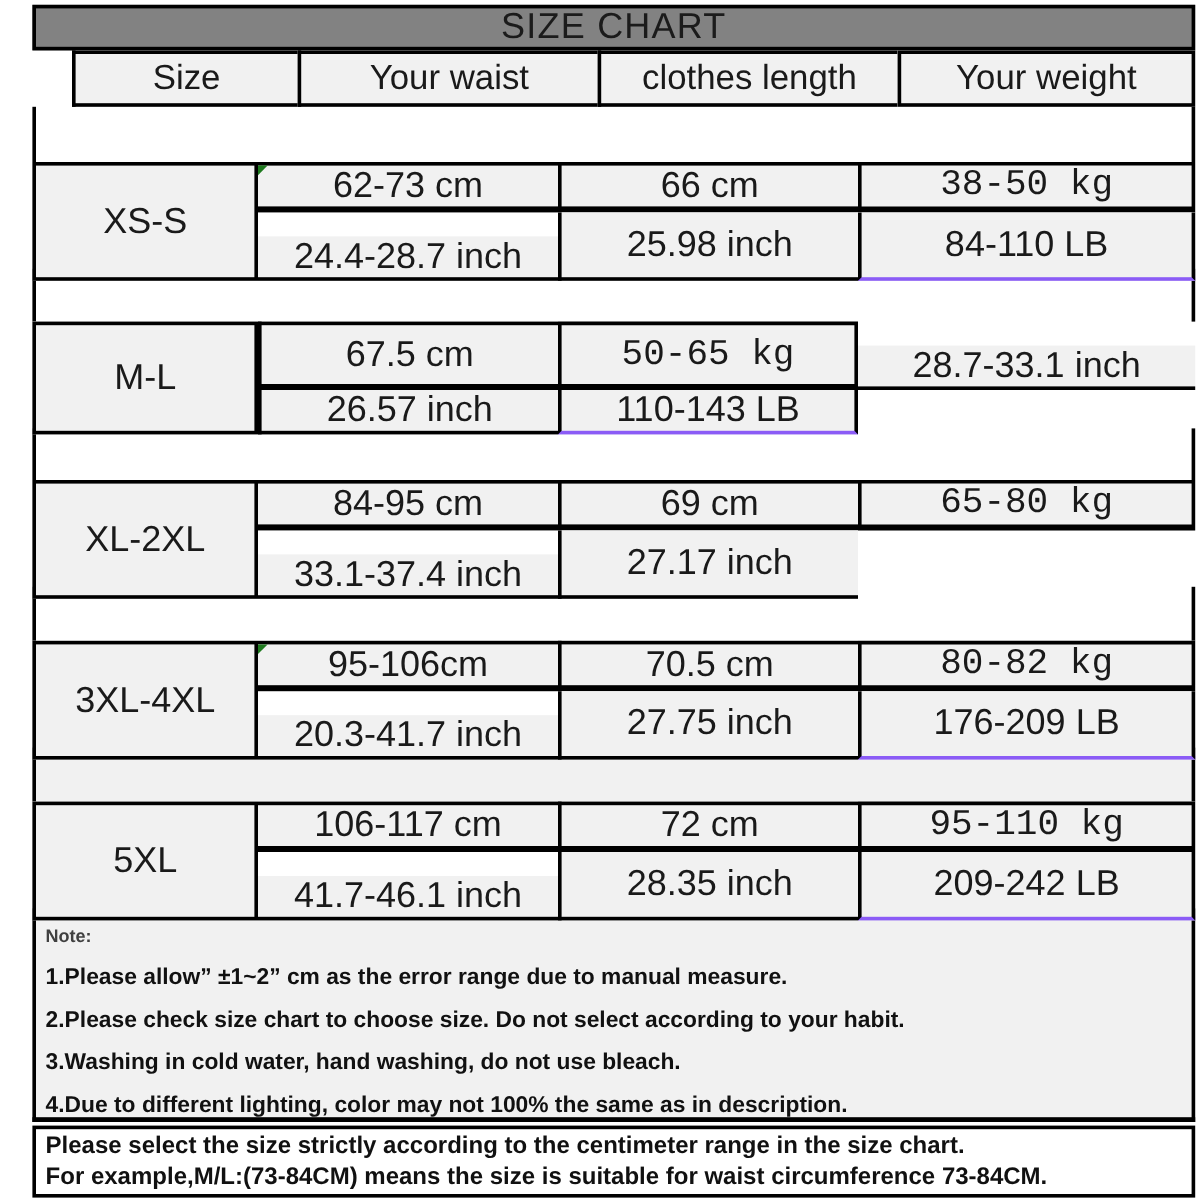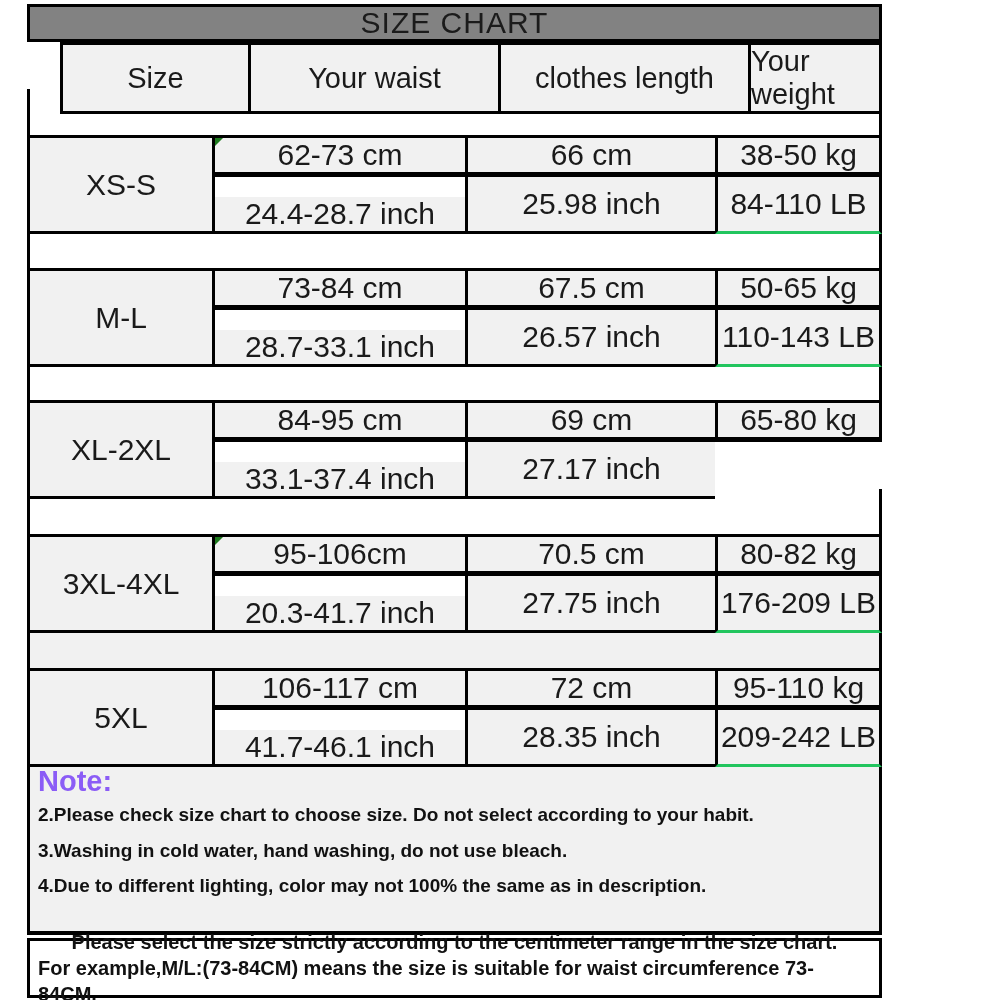--- a/index.html
+++ b/index.html
@@ -1,21 +1,21 @@
 <!DOCTYPE html>
 <html><head>
 <meta charset="utf-8">
 <style>
   * { margin:0; padding:0; box-sizing:border-box; }
   html,body { background:#ffffff; }
   body {
     width:1000px; height:1000px; position:relative; overflow:hidden;
     font-family:"Liberation Sans", sans-serif; color:#1a1a1a;
   }
-  .sheet { position:absolute; left:27px; top:4px; width:855px; }
+  .sheet { position:absolute; left:27px; top:4px; width:969px; }
 
   
   .title-bar {
     height:38px; background:#828282; border:3px solid #000;
     display:flex; align-items:center; justify-content:center;
     font-size:30px; color:#1b1b1b; letter-spacing:1px;
   }
 
   
   .grid4 { display:grid; grid-template-columns:188px 250px 250px 1fr; }
@@ -36,43 +36,43 @@
 
   
   .group { grid-template-rows:1fr 1fr; height:89px; }
   .group .cell {
     background:#f1f1f1; display:flex; align-items:center; justify-content:center;
     font-size:30px; position:relative;
   }
   .c-size { grid-row:1 / span 2; grid-column:1; border:3px solid #000; }
   .r1.c2 { border-top:3px solid #000; border-bottom:5px solid #000; }
   .r1.c3 { border-top:3px solid #000; border-bottom:5px solid #000; border-left:3px solid #000; }
-  .r1.c4 { border-top:3px solid #000; border-bottom:5px solid #000; border-left:3px solid #000; border-right:3px solid #000; }
+  .r1.c4 { border-top:3px solid #000; border-bottom:5px solid #000; border-left:3px solid #000; border-right:3px solid #000;font-family:Liberation Mono, monospace; }
   .r2.c2 { border-bottom:3px solid #000;margin-top:20px; }
   .r2.c3 { border-bottom:3px solid #000; border-left:3px solid #000; }
-  .r2.c4 { border-bottom:3px solid #22c55e; border-left:3px solid #000; border-right:3px solid #000; }
+  .r2.c4 { border-bottom:3px solid #8b5cf6; border-left:3px solid #000; border-right:3px solid #000; }
 
   
   .green-mark {
     position:absolute; left:0; top:0; width:0; height:0;
     border-top:8px solid #1e7a1e; border-right:8px solid transparent;
   }
 
   
   .note {
     background:#f1f1f1; border-left:3px solid #000; border-right:3px solid #000;
     border-bottom:4px solid #000; height:178px; padding:8px 10px 0 8px;
   }
-  .note-label { color:#8b5cf6; font-weight:bold; font-size:29px; line-height:32px; }
+  .note-label { color:#404040; font-weight:bold; font-size:15px; line-height:32px; }
   .note-line { color:#111; font-weight:bold; font-size:19px; line-height:35.5px; }
 
   
   .footer {
     margin-top:3px; background:#ffffff; border:3px solid #000;
-    height:60px; padding:3px 8px; display:flex; flex-direction:column; justify-content:center;align-items:center;
+    height:60px; padding:3px 8px; display:flex; flex-direction:column; justify-content:center;
   }
   .footer-line { color:#111; font-weight:bold; font-size:20px; line-height:26px; }
 </style>
 </head>
 <body>
 
 <div class="sheet">
 
   <div class="title-bar">
     <span>SIZE CHART</span>
@@ -97,21 +97,20 @@
     <div class="cell r1 c4">38-50 kg</div>
     <div class="cell r2 c2">24.4-28.7 inch</div>
     <div class="cell r2 c3">25.98 inch</div>
     <div class="cell r2 c4">84-110 LB</div>
   </div>
 
   <div class="spacer sp44"></div>
 
   <div class="grid4 group">
     <div class="cell c-size">M-L</div>
-    <div class="cell r1 c2">73-84 cm</div>
     <div class="cell r1 c3">67.5 cm</div>
     <div class="cell r1 c4">50-65 kg</div>
     <div class="cell r2 c2">28.7-33.1 inch</div>
     <div class="cell r2 c3">26.57 inch</div>
     <div class="cell r2 c4">110-143 LB</div>
   </div>
 
   <div class="spacer sp43"></div>
 
   <div class="grid4 group">
@@ -145,20 +144,21 @@
     <div class="cell r1 c2">106-117 cm</div>
     <div class="cell r1 c3">72 cm</div>
     <div class="cell r1 c4">95-110 kg</div>
     <div class="cell r2 c2">41.7-46.1 inch</div>
     <div class="cell r2 c3">28.35 inch</div>
     <div class="cell r2 c4">209-242 LB</div>
   </div>
 
   <div class="note">
     <div class="note-label">Note:</div>
+    <div class="note-line">1.Please allow”  ±1~2”  cm as the error range due to manual measure.</div>
     <div class="note-line">2.Please check size chart to choose size. Do not select according to your habit.</div>
     <div class="note-line">3.Washing in cold water, hand washing, do not use bleach.</div>
     <div class="note-line">4.Due to different lighting, color may not 100% the same as in description.</div>
   </div>
 
   <div class="footer">
     <div class="footer-line">Please select the size strictly according to the centimeter range in the size chart.</div>
     <div class="footer-line">For example,M/L:(73-84CM) means the size is suitable for waist circumference 73-84CM.</div>
   </div>
 

